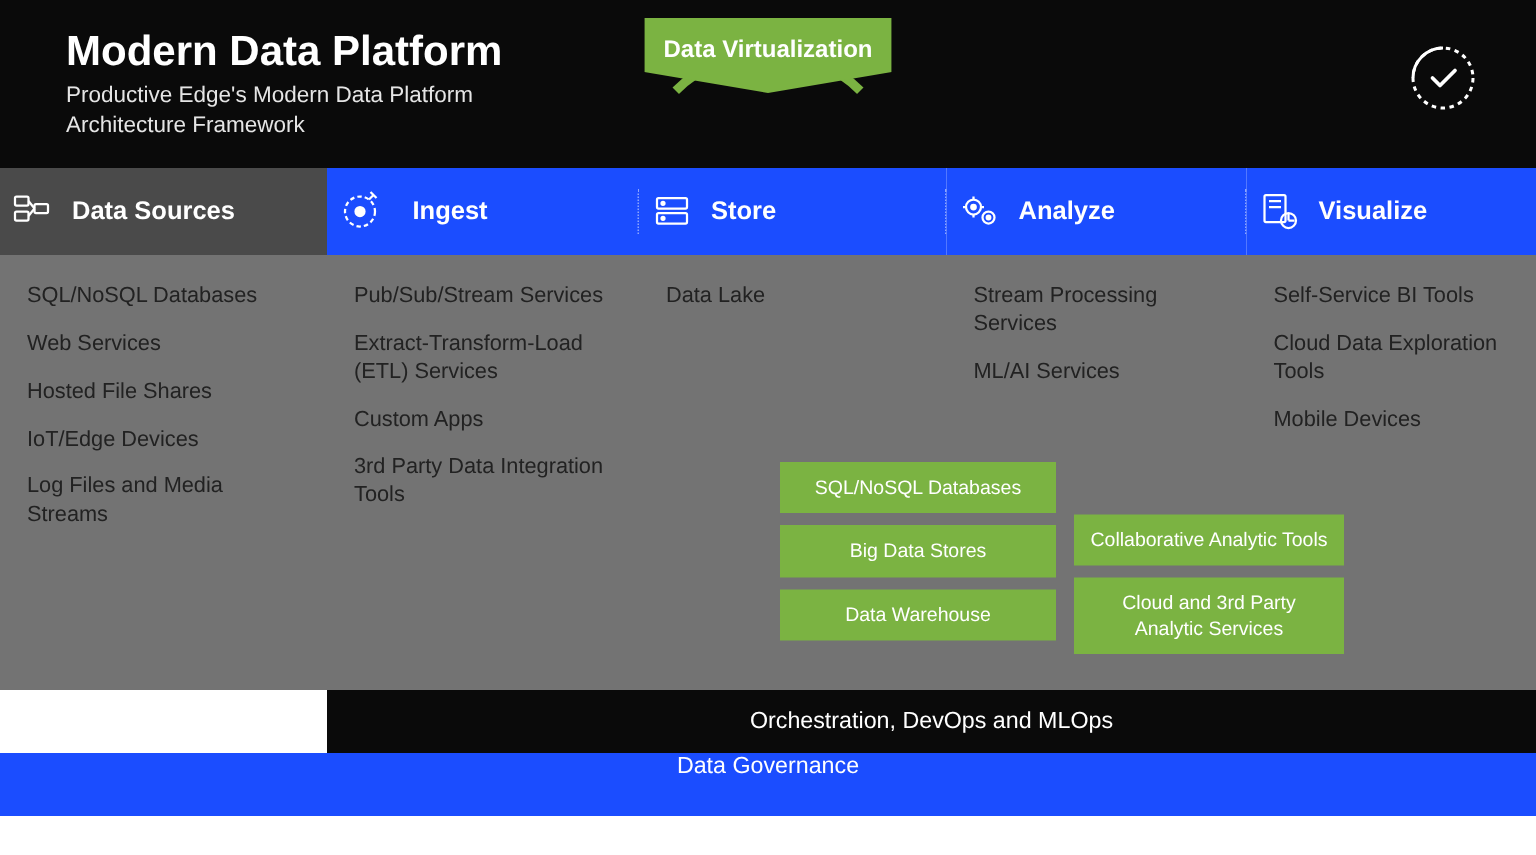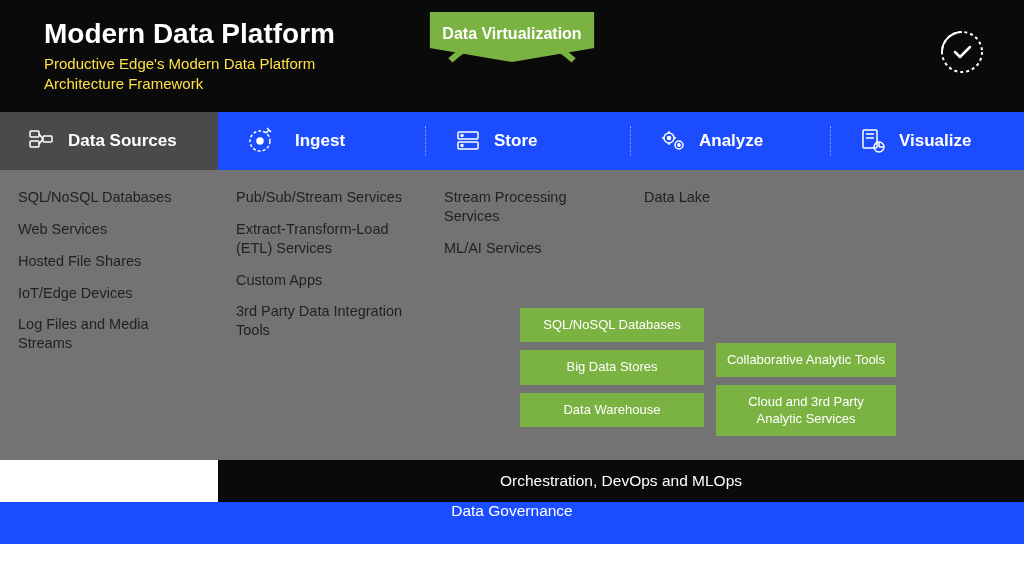--- a/index.html
+++ b/index.html
@@ -19,21 +19,21 @@
       height: 112px;
     }
     .header-title {
       font-size: 28px;
       font-weight: 700;
       margin-bottom: 4px;
     }
     .header-subtitle {
       font-size: 15px;
       font-weight: 400;
-      color: #fde047;
+      color: #e5e5e5;
       line-height: 1.35;
       max-width: 300px;
     }
     .virt-wrap {
       position: absolute;
       left: 50%;
       top: 2px;
       transform: translateX(-50%);
       width: 240px;
       height: 120px;
@@ -76,21 +76,21 @@
       height: 44px;
     }
     .tabs {
       display: flex;
       height: 58px;
     }
     .tab {
       display: flex;
       align-items: center;
       gap: 12px;
-      padding: 0 28px;
+      padding: 0 8px;
       color: #fff;
       font-size: 17px;
       font-weight: 700;
       position: relative;
     }
     .tab-icon {
       width: 28px;
       height: 28px;
       flex-shrink: 0;
     }
@@ -265,26 +265,31 @@
     <div class="item">Hosted File Shares</div>
     <div class="item">IoT/Edge Devices</div>
     <div class="item">Log Files and Media Streams</div>
   </div>
   <div class="col ingest">
     <div class="item">Pub/Sub/Stream Services</div>
     <div class="item">Extract-Transform-Load (ETL) Services</div>
     <div class="item">Custom Apps</div>
     <div class="item">3rd Party Data Integration Tools</div>
   </div>
+  <div class="col store">
+    <div class="item">Data Lake</div>
+  </div>
   <div class="col analyze">
     <div class="item">Stream Processing Services</div>
     <div class="item">ML/AI Services</div>
   </div>
-  <div class="col store">
-    <div class="item">Data Lake</div>
+  <div class="col visualize">
+    <div class="item">Self-Service BI Tools</div>
+    <div class="item">Cloud Data Exploration Tools</div>
+    <div class="item">Mobile Devices</div>
   </div>
 
   <div class="green-boxes">
     <div class="green-col left">
       <div class="green-box">SQL/NoSQL Databases</div>
       <div class="green-box">Big Data Stores</div>
       <div class="green-box">Data Warehouse</div>
     </div>
     <div class="green-col right">
       <div class="green-box">Collaborative Analytic Tools</div>

